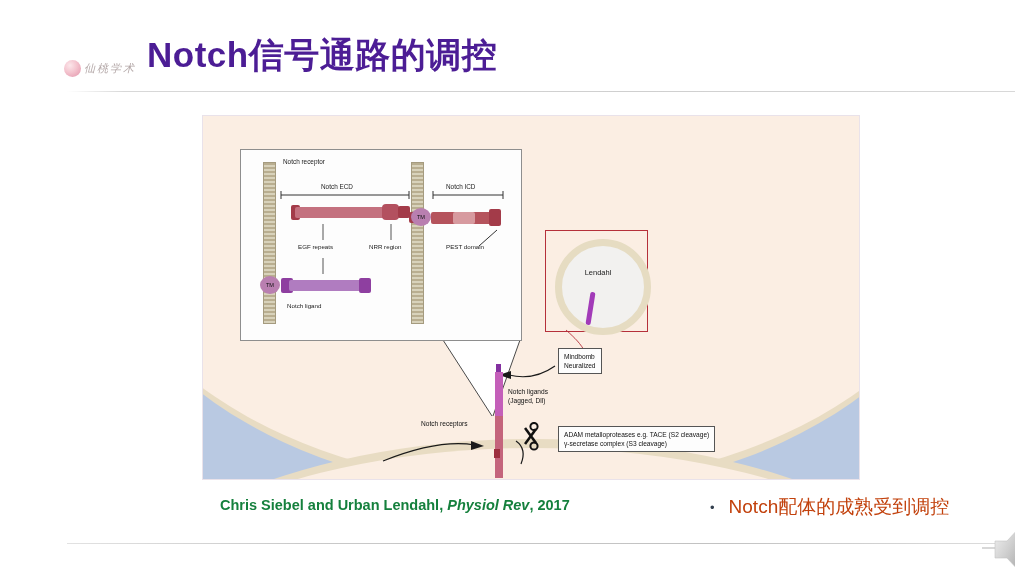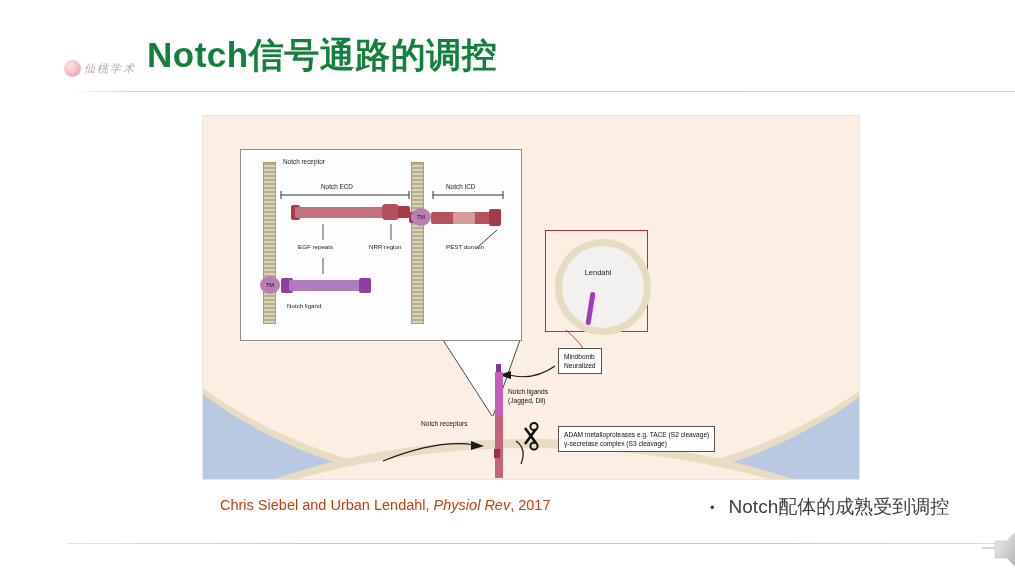--- a/index.html
+++ b/index.html
@@ -7,21 +7,21 @@
   .slide{position:relative;width:1015px;height:588px;background:#ffffff;margin-left:34px;}
 
   
   .logo{position:absolute;left:30px;top:58px;width:80px;height:22px;}
   .logo-dot{position:absolute;left:0;top:2px;width:17px;height:17px;border-radius:50%;
     background:radial-gradient(circle at 35% 32%, #fbe4e8 0%, #f2bcc8 45%, #e79fb2 75%, #f7dbe2 100%);
     opacity:.9;}
   .logo-text{position:absolute;left:20px;top:3px;font-family:"Liberation Serif",serif;font-size:11px;
     color:#9b8b8b;letter-spacing:2px;opacity:.75;font-style:italic;white-space:nowrap;}
 
-  .title{position:absolute;left:113px;top:36px;font-size:35px;font-weight:bold;color:#15803d;
+  .title{position:absolute;left:113px;top:36px;font-size:35px;font-weight:bold;color:#4c1d95;
     letter-spacing:0.5px;white-space:nowrap;line-height:1.1;}
 
   .rule-top{position:absolute;left:33px;top:91px;width:950px;height:1px;
     background:linear-gradient(to right,#ffffff 0%,#d8d8d8 6%,#cfcfcf 60%,#d8d8d8 100%);}
   .rule-bottom{position:absolute;left:33px;top:543px;width:930px;height:1px;
     background:linear-gradient(to right,#e2e2e2 0%,#c9c9c9 25%,#c2c2c2 70%,#dcdcdc 100%);}
 
   
   .figure{position:absolute;left:168px;top:115px;width:656px;height:363px;
     background:#fbeee3;border:1px solid #e9e2ea;overflow:hidden;}
@@ -87,25 +87,25 @@
   .rec-col{position:absolute;left:292px;top:300px;width:8px;height:62px;background:#c4647c;z-index:7;}
   .rec-notch{position:absolute;left:291px;top:333px;width:6px;height:9px;background:#9d2f3e;z-index:8;}
 
   .scissors{position:absolute;left:321px;top:306px;z-index:8;}
 
   .fig-lbl{position:absolute;font-size:6.6px;color:#111;z-index:8;line-height:1.35;white-space:nowrap;}
   svg.overlay{position:absolute;left:0;top:0;width:656px;height:363px;z-index:6;pointer-events:none;}
   svg.overlay2{position:absolute;left:0;top:0;width:280px;height:190px;z-index:4;pointer-events:none;}
 
   
-  .caption{position:absolute;left:186px;top:497px;font-size:14.5px;color:#c2410c;white-space:nowrap;}
+  .caption{position:absolute;left:186px;top:497px;font-size:14.5px;color:#15803d;white-space:nowrap;font-weight:bold;}
   .caption .it{font-style:italic;}
   .bullet-row{position:absolute;left:676px;top:494px;display:flex;align-items:center;gap:14px;}
   .bullet-dot{font-size:13px;color:#33404f;line-height:1;}
-  .bullet-text{font-size:19px;color:#404040;white-space:nowrap;}
+  .bullet-text{font-size:19px;color:#c2410c;white-space:nowrap;}
 
   
   .speaker{position:absolute;left:948px;top:522px;width:60px;height:58px;}
 </style>
 </head>
 <body>
 
 <div class="slide">
 
   <div class="logo">

